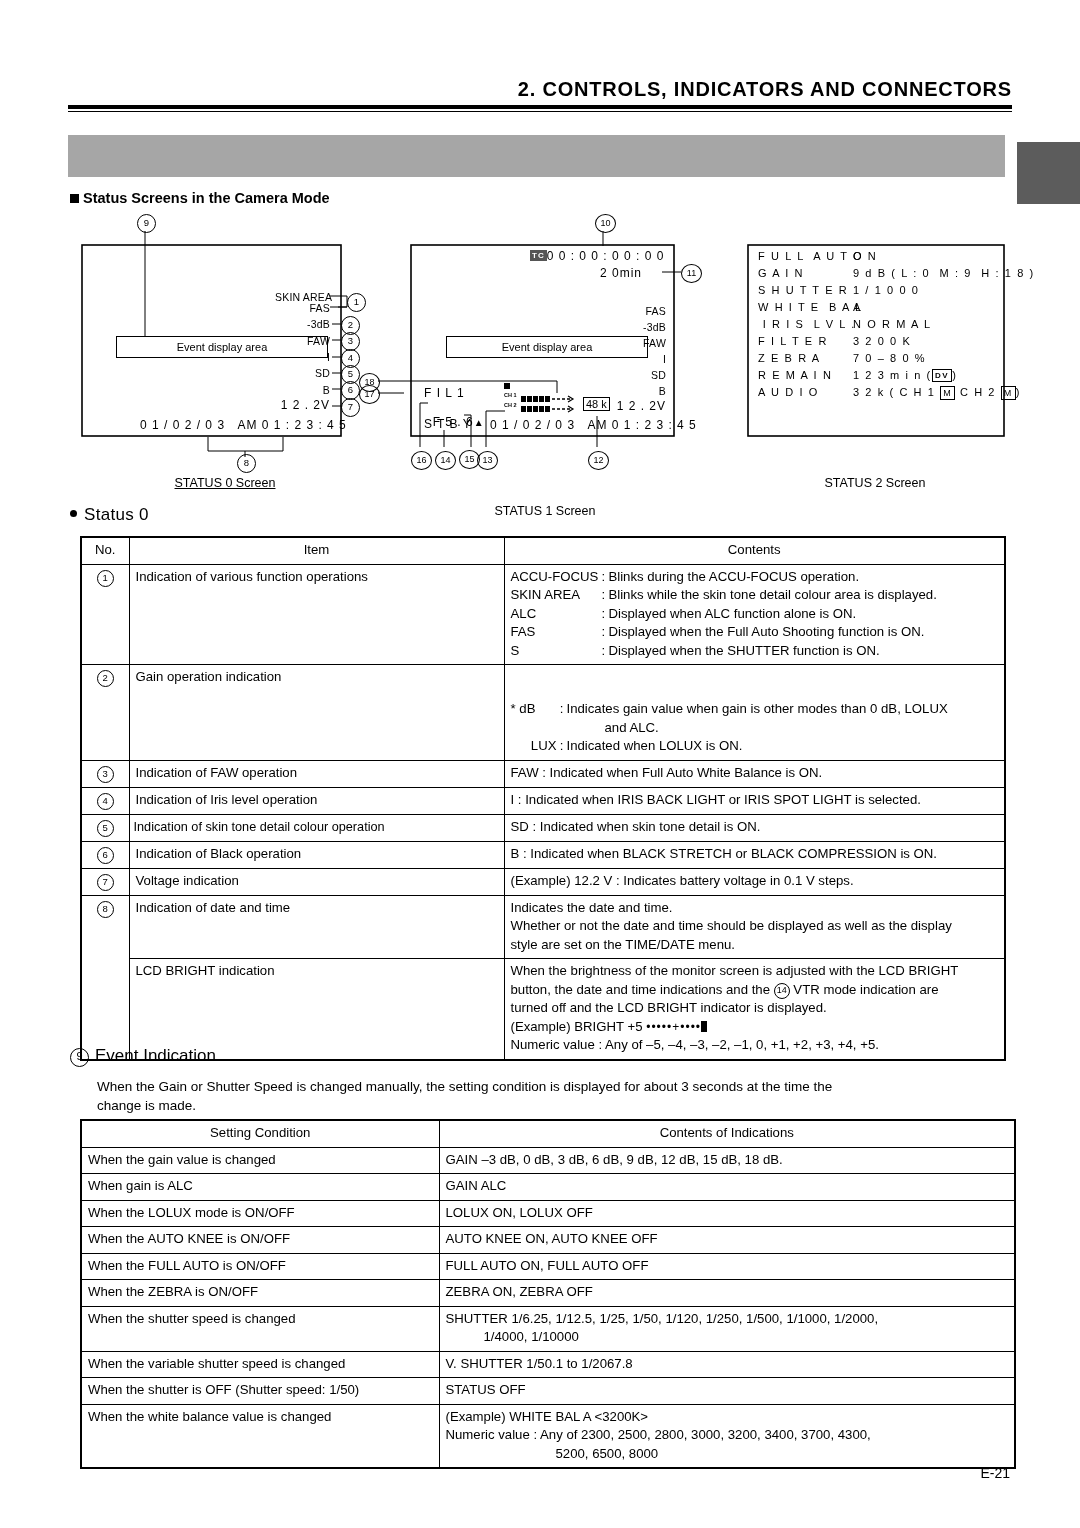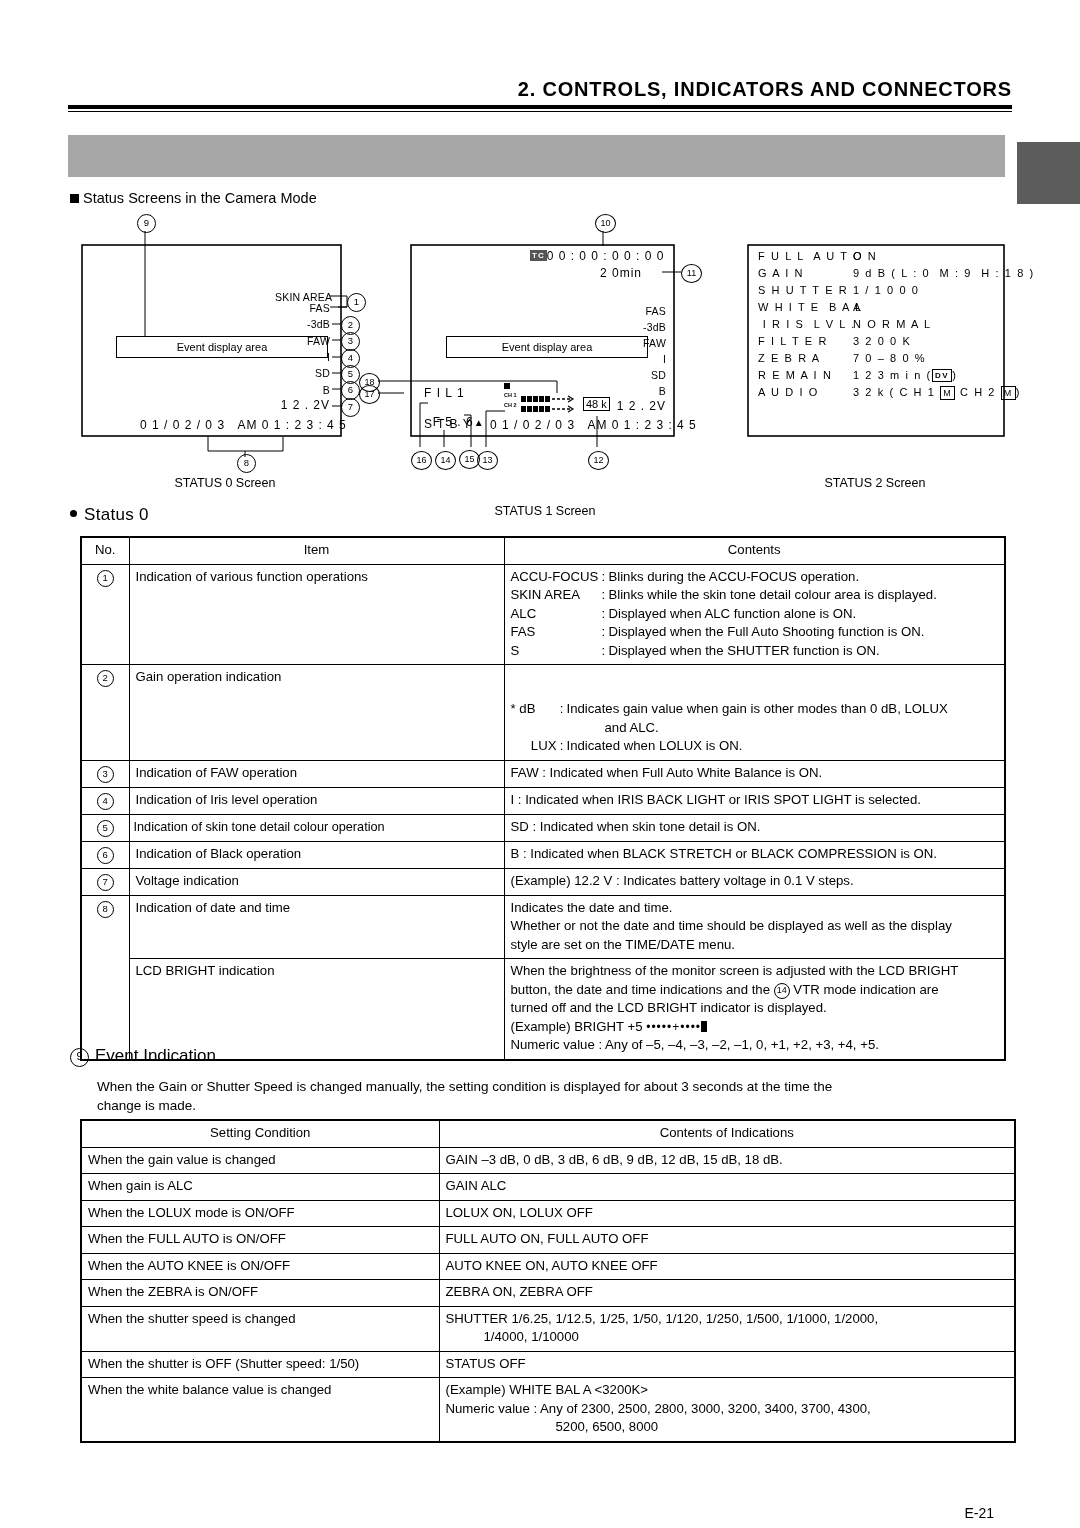--- a/index.html
+++ b/index.html
@@ -56,21 +56,21 @@
     width: 63px;
     height: 62px;
     background: #5c5c5c;
   }
 
   .section-label {
     position: absolute;
     left: 70px;
     top: 190px;
     font-size: 14.5px;
-    font-weight: normal;
+    font-weight: bold;
   }
   .section-label .sq {
     display: inline-block;
     width: 9px;
     height: 9px;
     background: #000;
     margin-right: 4px;
   }
 
   
@@ -82,21 +82,21 @@
     height: 510px;
     pointer-events: none;
   }
   .diagram svg { display: block; }
 
   .scr-caption {
     position: absolute;
     font-size: 12.5px;
     text-align: center;
   }
-  #cap0 { left: 110px; top: 476px; width: 230px; }
+  #cap0 { left: 110px; top: 476px; width: 230px; text-decoration: underline; }
   #cap1 { left: 430px; top: 504px; width: 230px; }
   #cap2 { left: 760px; top: 476px; width: 230px; }
 
   
   .osd {
     position: absolute;
     font-family: "Liberation Sans", sans-serif;
     font-size: 10.5px;
     white-space: pre;
     letter-spacing: 0.2px;
@@ -247,24 +247,23 @@
   .brightblock {
     display: inline-block;
     width: 6px;
     height: 11px;
     background: #000;
     vertical-align: -1px;
   }
 
   .page-num {
     position: absolute;
-    right: 86px;
+    right: 70px;
     top: 1465px;
     font-size: 14px;
-    margin-top: 40px;
   }
 </style>
 </head>
 <body>
 
 <div class="page-header">
   <div class="title">2. CONTROLS, INDICATORS AND CONNECTORS</div>
   <div class="rule-thick"></div>
   <div class="rule-thin"></div>
 </div>
@@ -559,37 +558,41 @@
     </tr>
     <tr>
       <td>When gain is ALC</td>
       <td>GAIN ALC</td>
     </tr>
     <tr>
       <td>When the LOLUX mode is ON/OFF</td>
       <td>LOLUX ON, LOLUX OFF</td>
     </tr>
     <tr>
+      <td>When the AUTO KNEE is ON/OFF</td>
+      <td>AUTO KNEE ON, AUTO KNEE OFF</td>
+    </tr>
+    <tr>
       <td>When the FULL AUTO is ON/OFF</td>
       <td>FULL AUTO ON, FULL AUTO OFF</td>
-    </tr>
-    <tr>
-      <td>When the AUTO KNEE is ON/OFF</td>
-      <td>AUTO KNEE ON, AUTO KNEE OFF</td>
     </tr>
     <tr>
       <td>When the ZEBRA is ON/OFF</td>
       <td>ZEBRA ON, ZEBRA OFF</td>
     </tr>
     <tr>
       <td>When the shutter speed is changed</td>
       <td>
         <div>SHUTTER 1/6.25, 1/12.5, 1/25, 1/50, 1/120, 1/250, 1/500, 1/1000, 1/2000,</div>
         <div class="indent-1">1/4000, 1/10000</div>
       </td>
+    </tr>
+    <tr>
+      <td>When the variable shutter speed is changed</td>
+      <td>V. SHUTTER 1/50.1 to 1/2067.8</td>
     </tr>
     <tr>
       <td>When the shutter is OFF (Shutter speed: 1/50)</td>
       <td>STATUS OFF</td>
     </tr>
     <tr>
       <td>When the white balance value is changed</td>
       <td>
         <div>(Example) WHITE BAL A &lt;3200K&gt;</div>
         <div>Numeric value : Any of 2300, 2500, 2800, 3000, 3200, 3400, 3700, 4300,</div>

